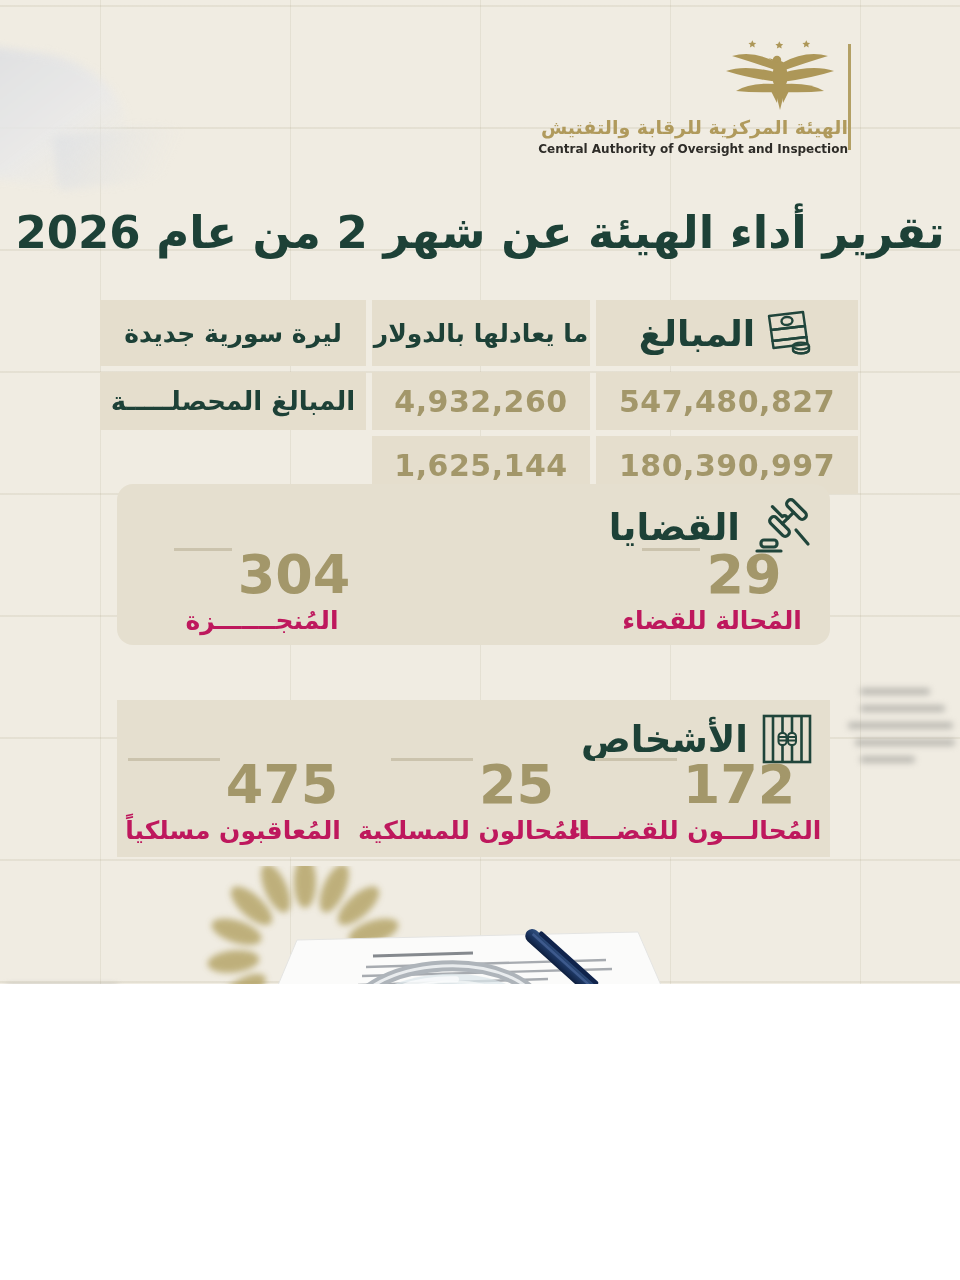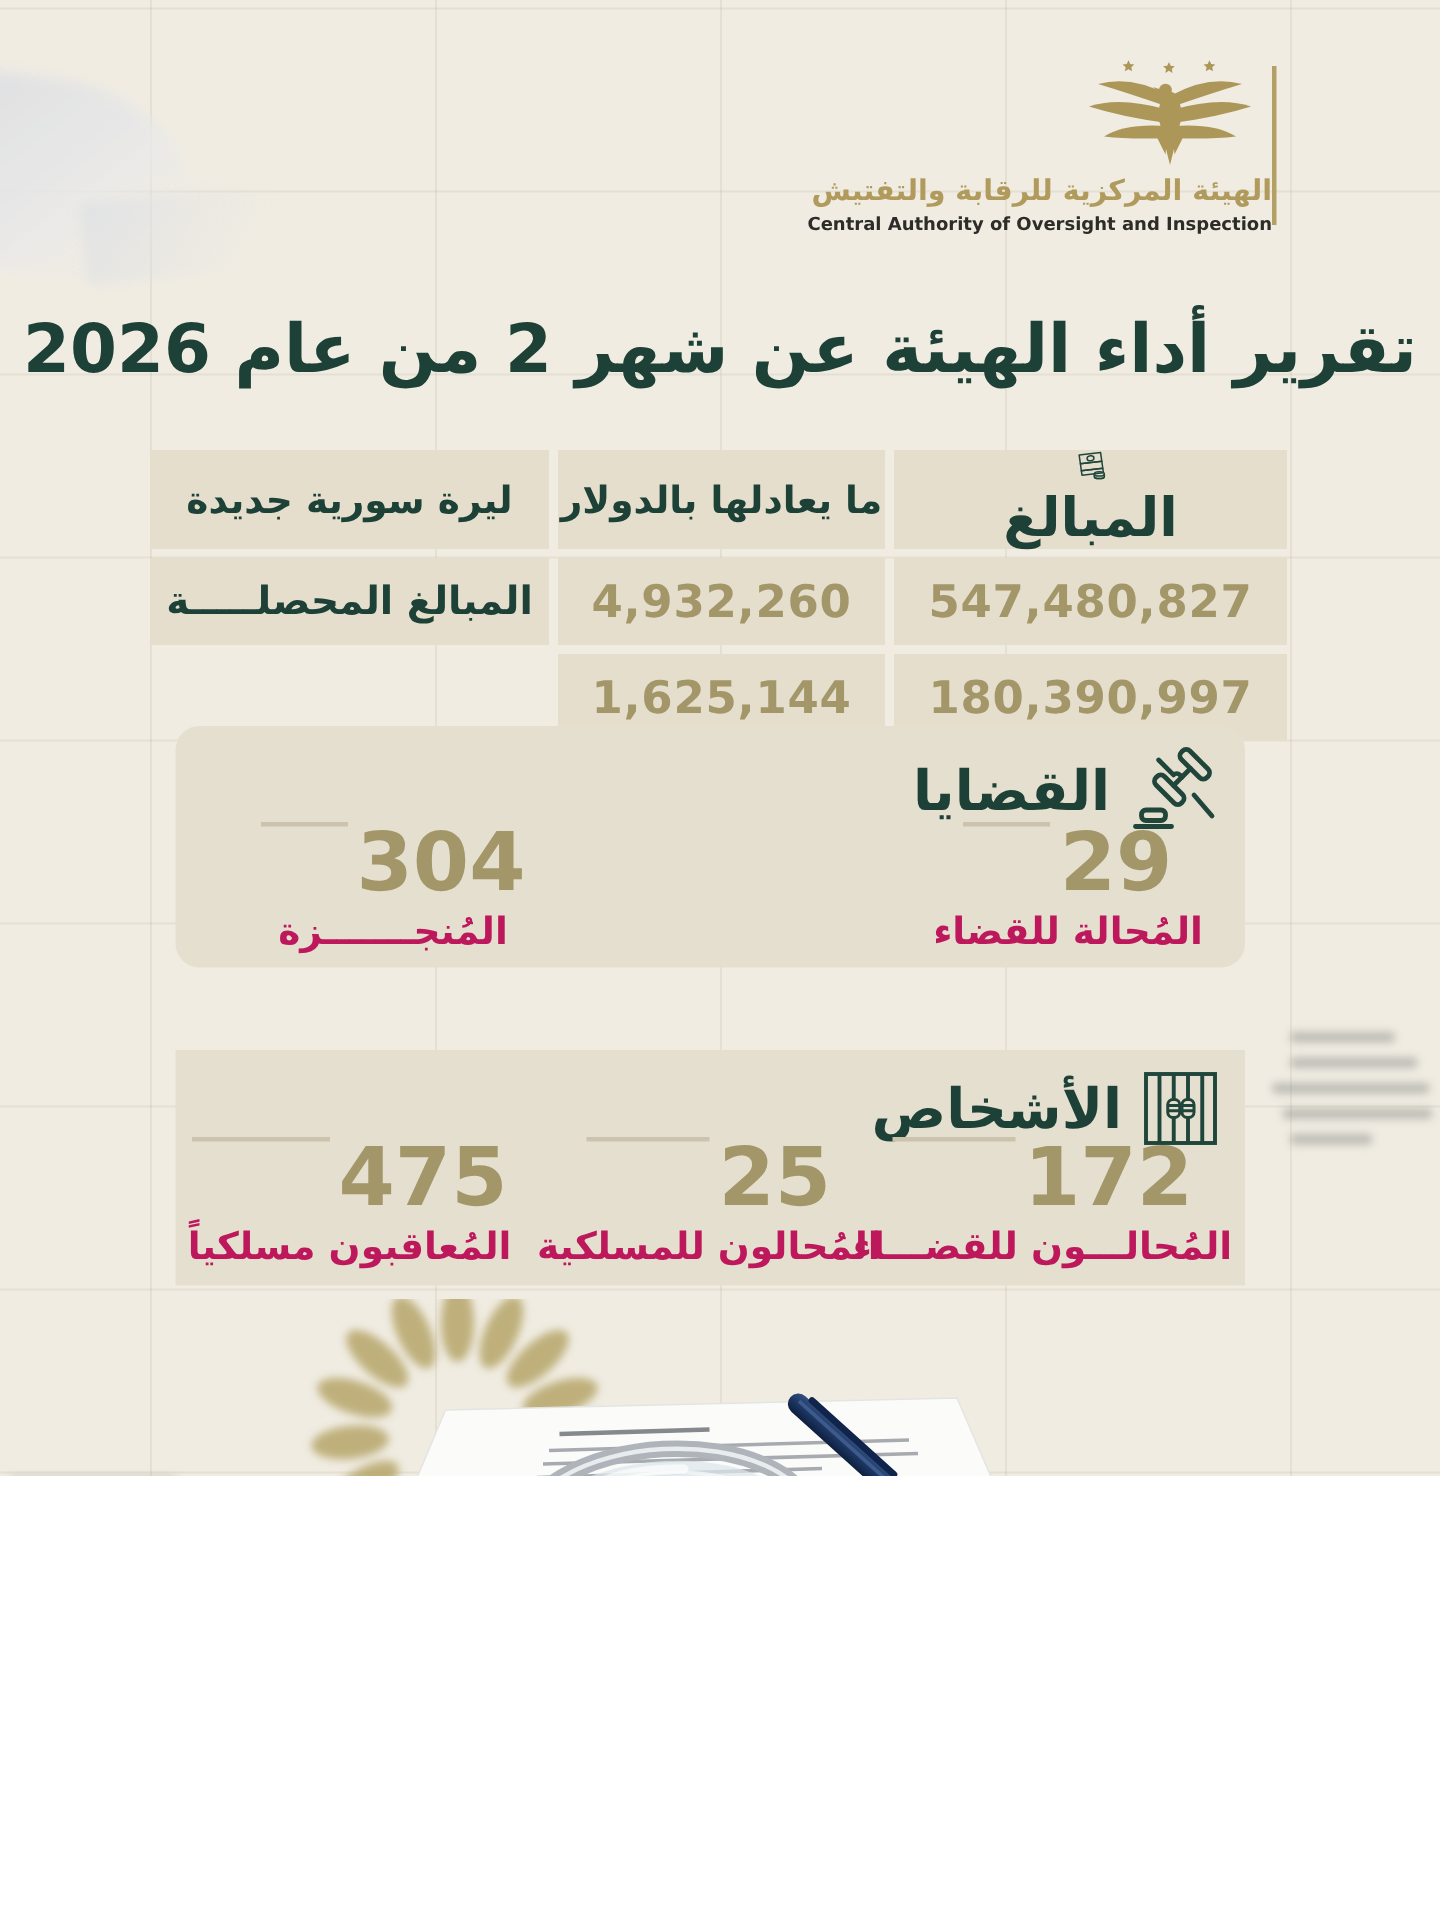--- a/index.html
+++ b/index.html
@@ -55,21 +55,21 @@
   .report-title{ position:absolute; top:206px; left:0; right:0;
     text-align:center; direction:rtl;
     color:#1d4137; font-size:45px; font-weight:bold; }
 
   
   .amounts{ position:absolute; top:300px; right:102px; width:758px;
     display:grid; grid-template-columns:262px 218px 266px;
     grid-auto-rows:auto; column-gap:6px; row-gap:6px; direction:rtl; }
   .cell{ background:#e5decd; display:flex; align-items:center; justify-content:center; }
   .cell-h{ height:66px; color:#1d4137; font-weight:bold; font-size:25px; }
-  .cell-title{ gap:4px;flex-direction:column; }
+  .cell-title{ gap:4px; }
   .cell-title .sec-title{ font-size:36px; color:#1d4137; font-weight:bold; }
   .cell-r{ height:58px; }
   .row-label{ color:#1d4137; font-weight:bold; font-size:26px; white-space:nowrap; }
   .num{ color:#a3976a; font-weight:bold; font-size:30px; letter-spacing:.5px;
     direction:ltr; }
 
   
   .panel{ position:absolute; right:130px; width:713px; background:#e5dfcf; }
   .panel-cases{ top:484px; height:161px;border-radius:16px; }
   .panel-persons{ top:700px; height:157px;padding-left:28px; }

